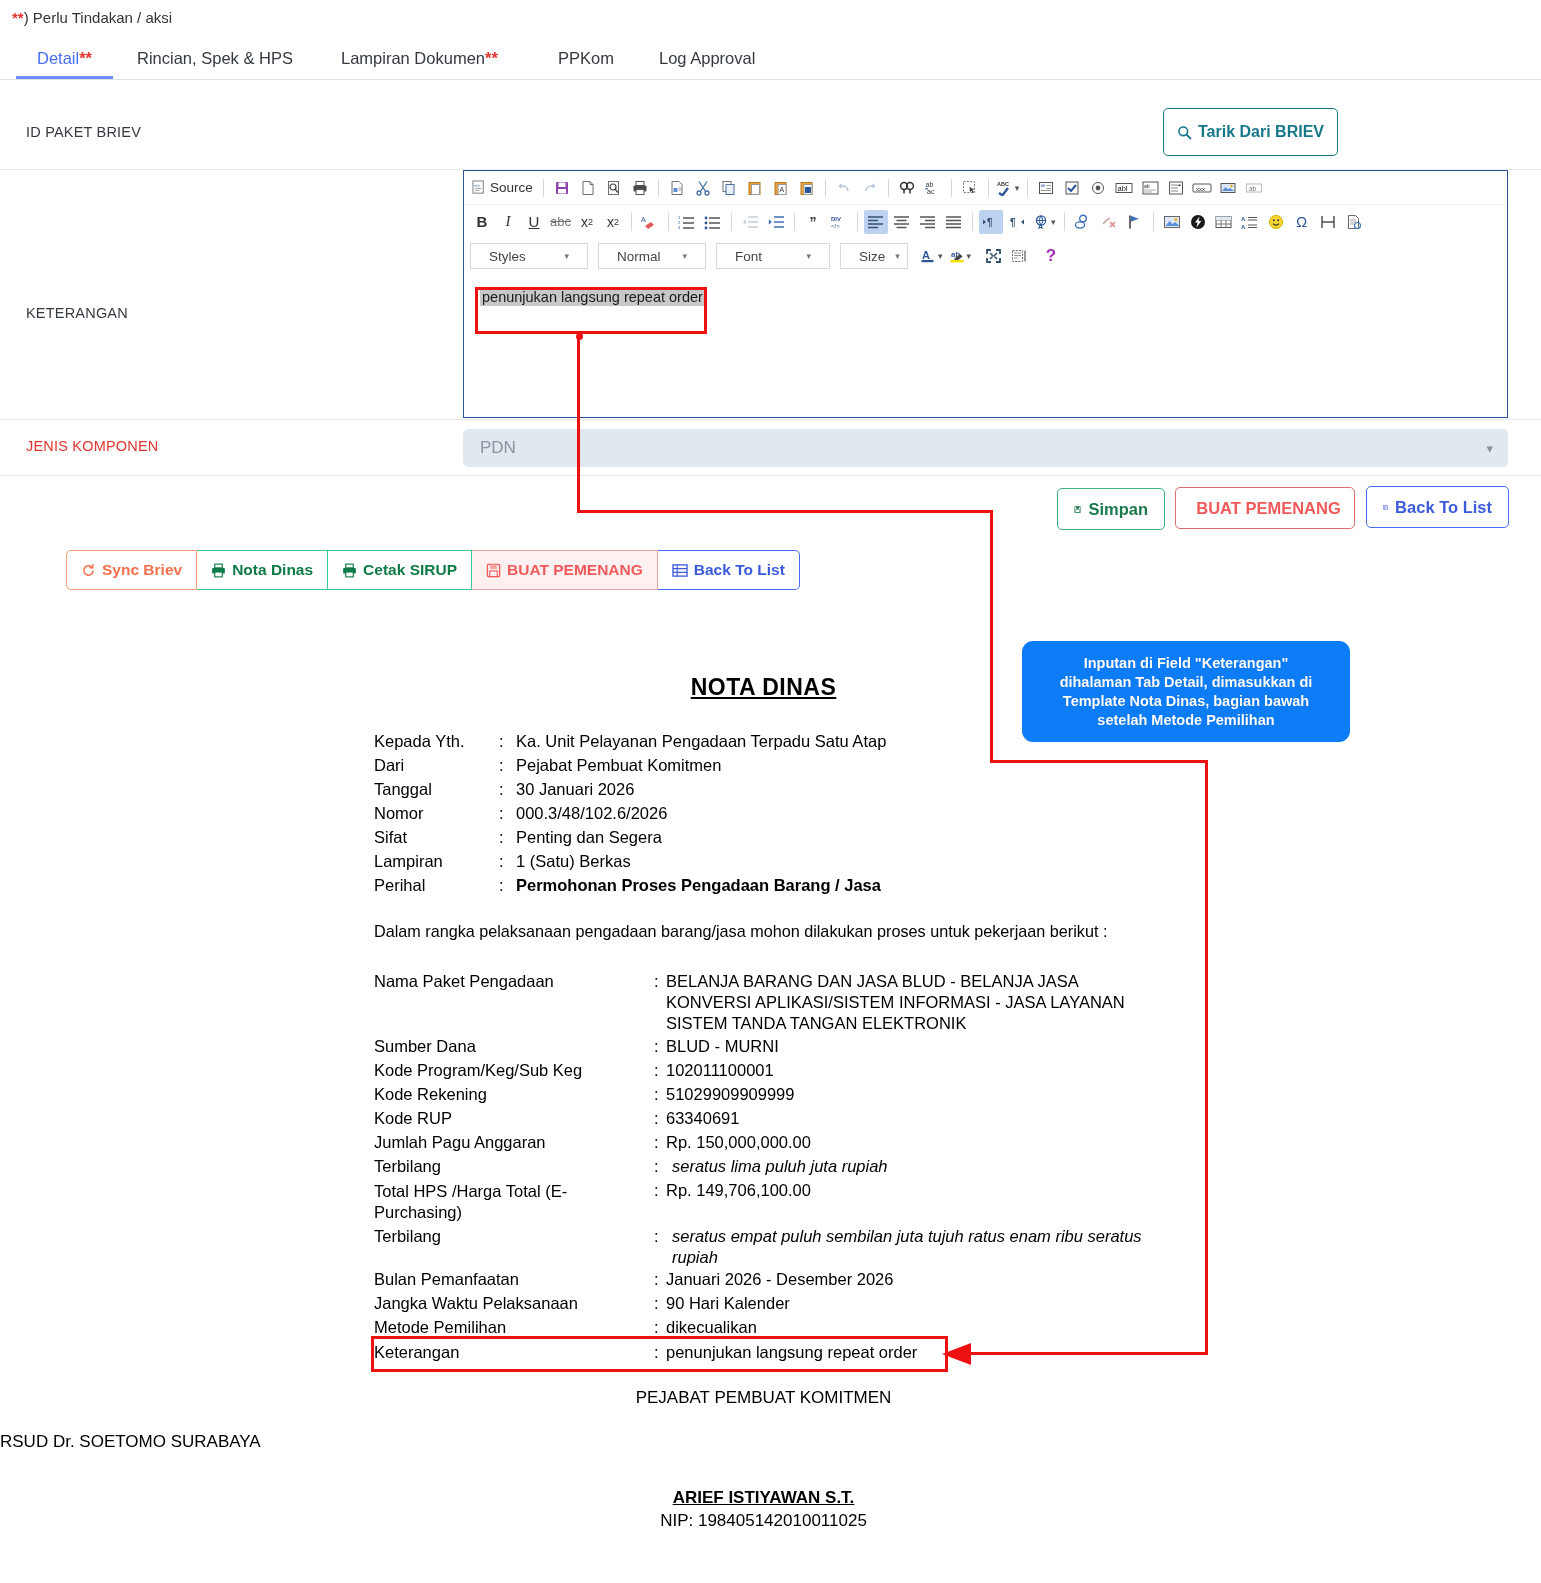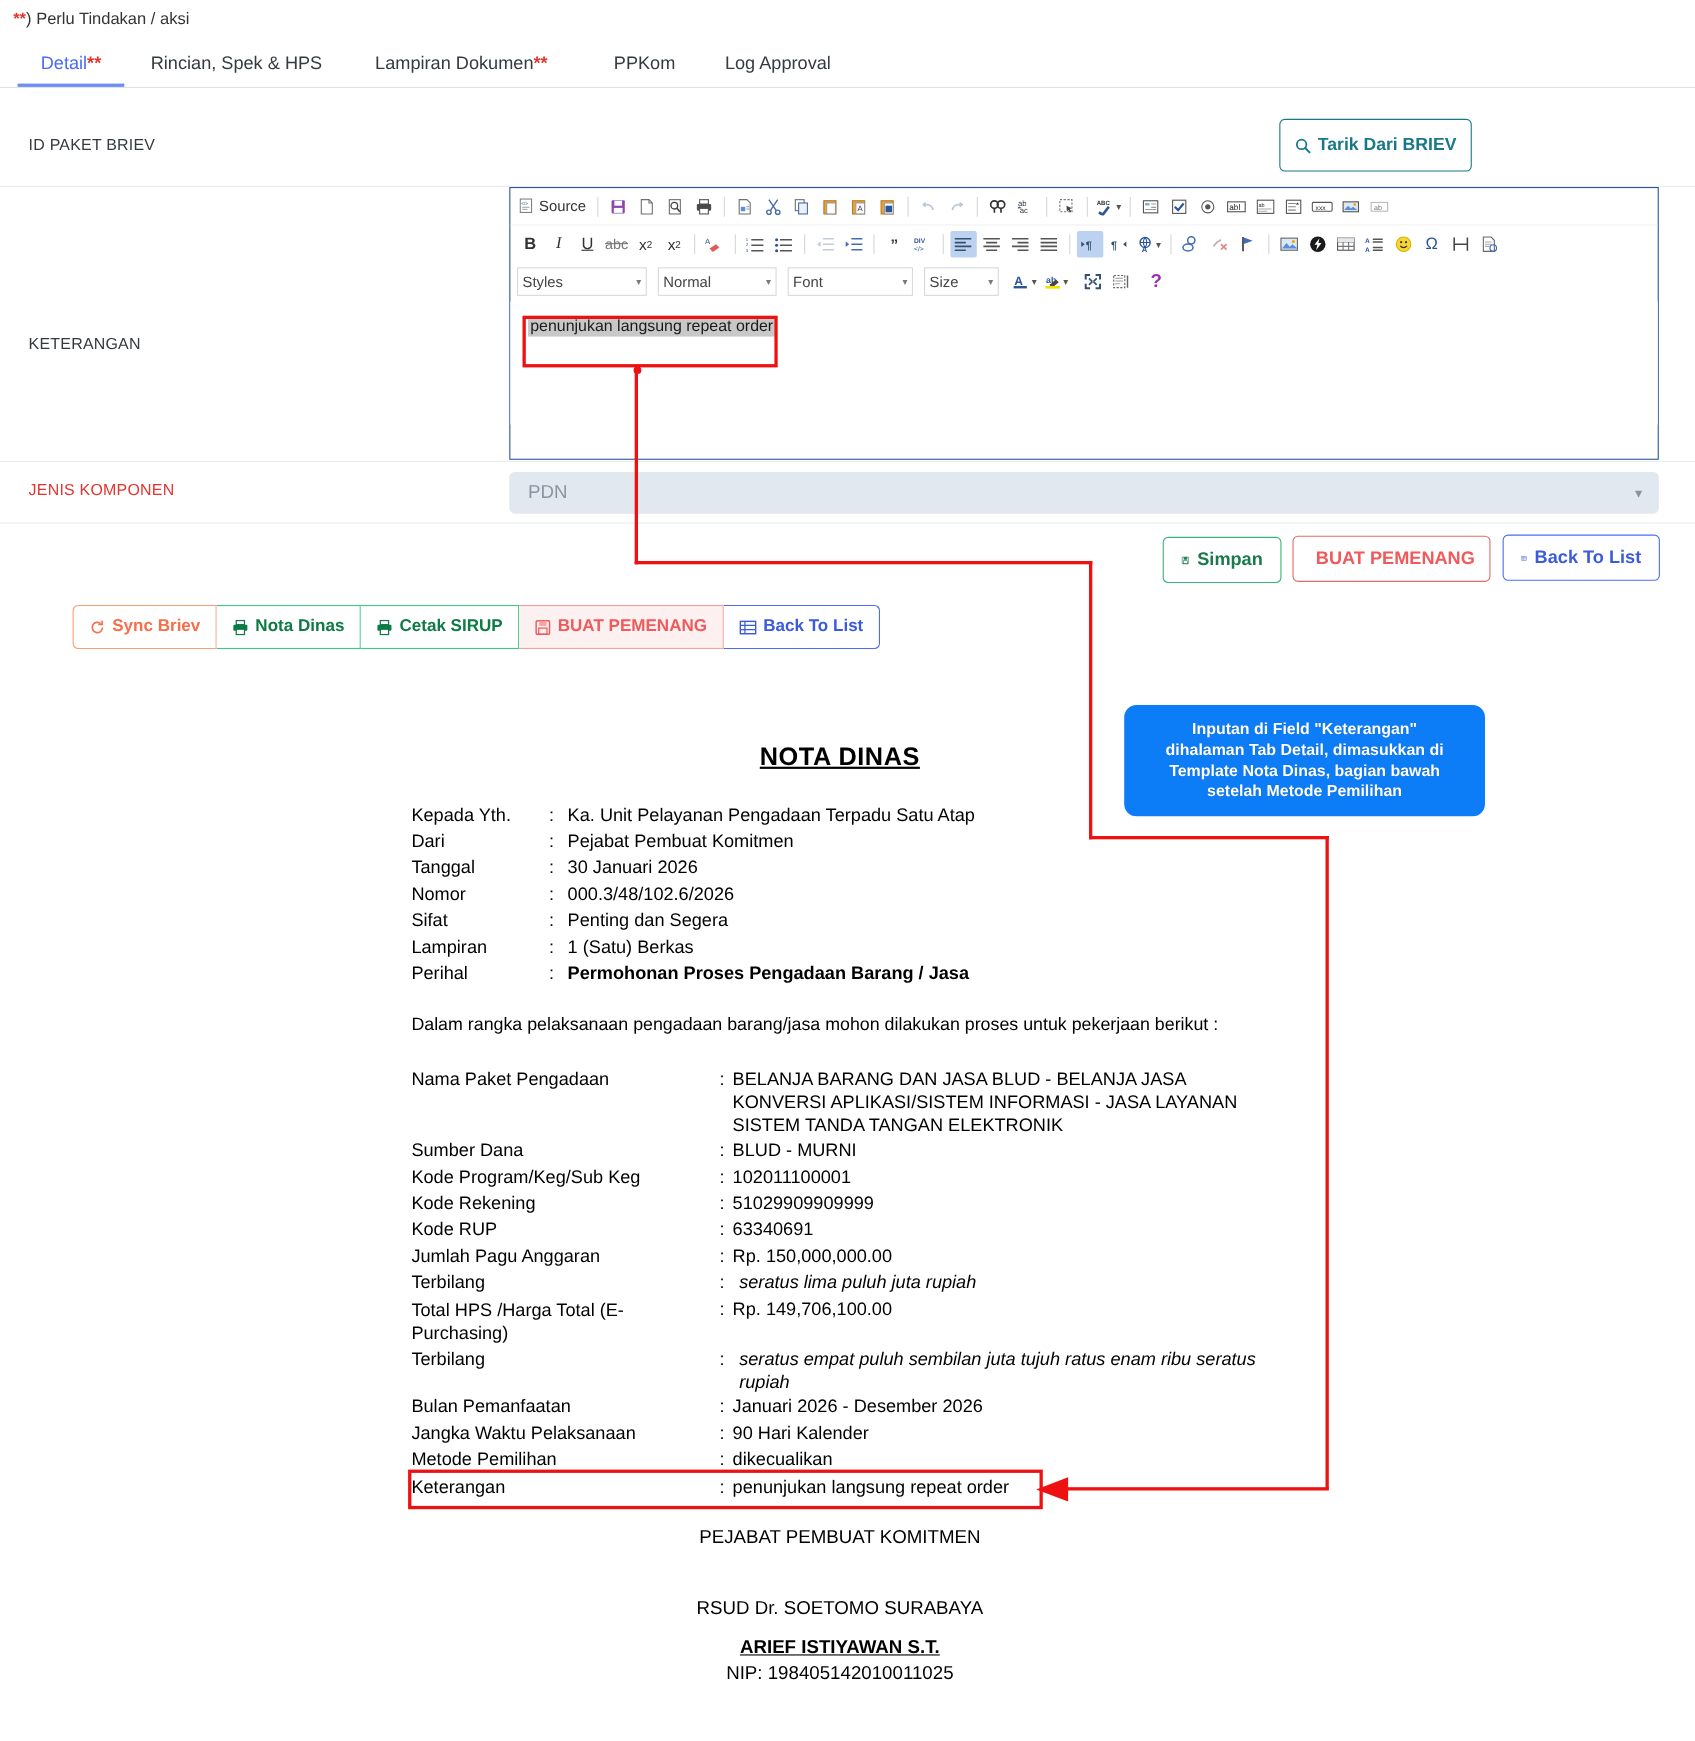--- a/index.html
+++ b/index.html
@@ -55,21 +55,21 @@
   .tb-row.r3 { height:36px; }
   .tbtn {
     height:24px; min-width:24px; display:inline-flex; align-items:center; justify-content:center;
     font-size:13px; color:#333; border-radius:2px; cursor:pointer; padding:0 2px;
   }
   .tbtn.sel { background:#bcd2f0; }
   .tbtn.lbl { font-size:13.5px; color:#333; padding:0 4px 0 2px; }
   .tsep { width:1px; height:18px; background:#d6d6d6; margin:0 4px; }
   .combo {
     height:26px; border:1px solid #d9d9d9; background:#fff; display:inline-flex;
-    align-items:center; justify-content:space-between; padding:0 4px; font-size:13.5px;
+    align-items:center; justify-content:space-between; padding:0 18px; font-size:13.5px;
     color:#444; cursor:pointer; margin-right:8px;
   }
   .combo .car { font-size:9px; color:#777; margin-left:10px; }
   #edit-area { position:absolute; left:0; top:103px; width:1043px; height:112px; background:#fff; padding:14px 16px; }
   #edit-text { display:inline-block; background:#c8c8c8; font-size:14.5px; color:#1a1a1a; padding:1px 2px; }
   #edit-status {
     position:absolute; left:0; bottom:0; width:1043px; height:22px; background:#2a5599;
     color:#fff; font-size:12.5px; font-weight:bold; display:flex; align-items:center; gap:14px; padding-left:9px;
   }
   #resize-grip { position:absolute; right:3px; bottom:2px; width:0; height:0;
@@ -142,21 +142,21 @@
   .drow { position:absolute; font-size:16.5px; white-space:nowrap; }
   .dk { left:374px; }
   .dc { left:654px; }
   .dv { left:666px; }
   .dv.it { font-style:italic; left:672px; }
   .dvw { position:absolute; left:666px; font-size:16.5px; width:500px; white-space:normal; line-height:21px; }
   .dvw.it { font-style:italic; left:672px; }
   .dkw { position:absolute; left:374px; font-size:16.5px; width:270px; white-space:normal; line-height:21px; }
 
   #sig1 { position:absolute; left:0; top:728px; width:1527px; text-align:center; font-size:17px; }
-  #sig2 { position:absolute; left:0; top:792px; width:1527px; text-align:center; font-size:17px; }
+  #sig2 { position:absolute; left:0; top:772px; width:1527px; text-align:left; font-size:17px; }
   #sig-name { position:absolute; left:0; top:828px; width:1527px; text-align:center;
     font-size:17px; font-weight:bold; text-decoration:underline; }
   #sig-nip { position:absolute; left:0; top:851px; width:1527px; text-align:center; font-size:17px; }
 </style>
 </head>
 <body>
 
 <div id="top-note">
   <span class="stars">**</span><span>) Perlu Tindakan / aksi</span>
 </div>

